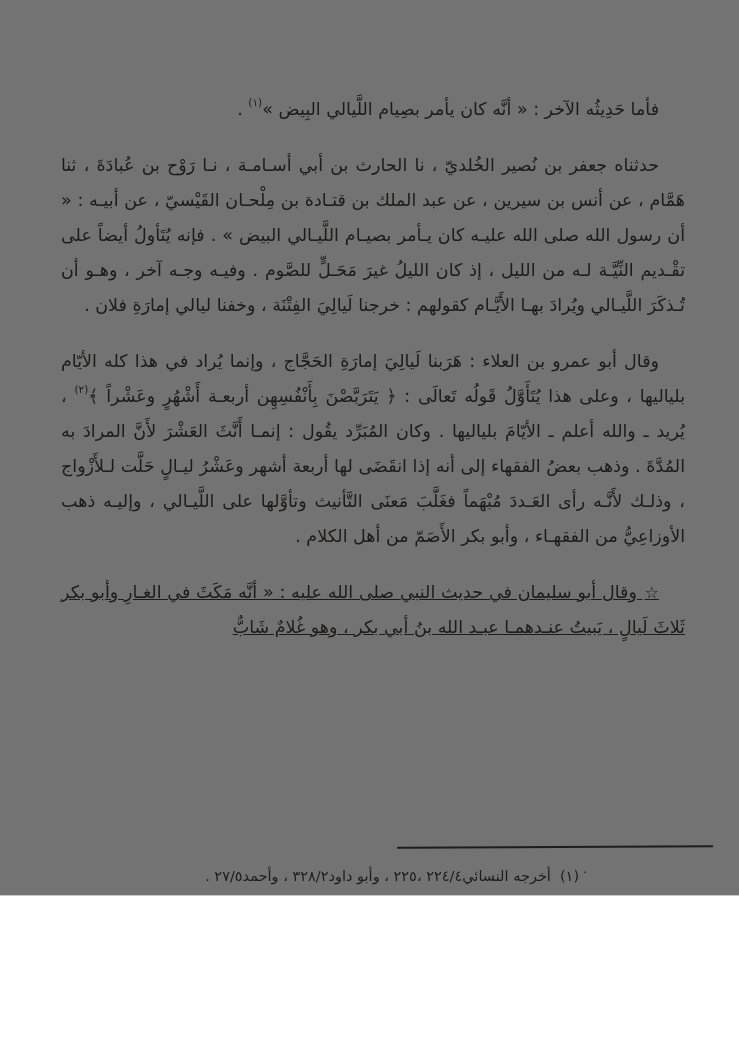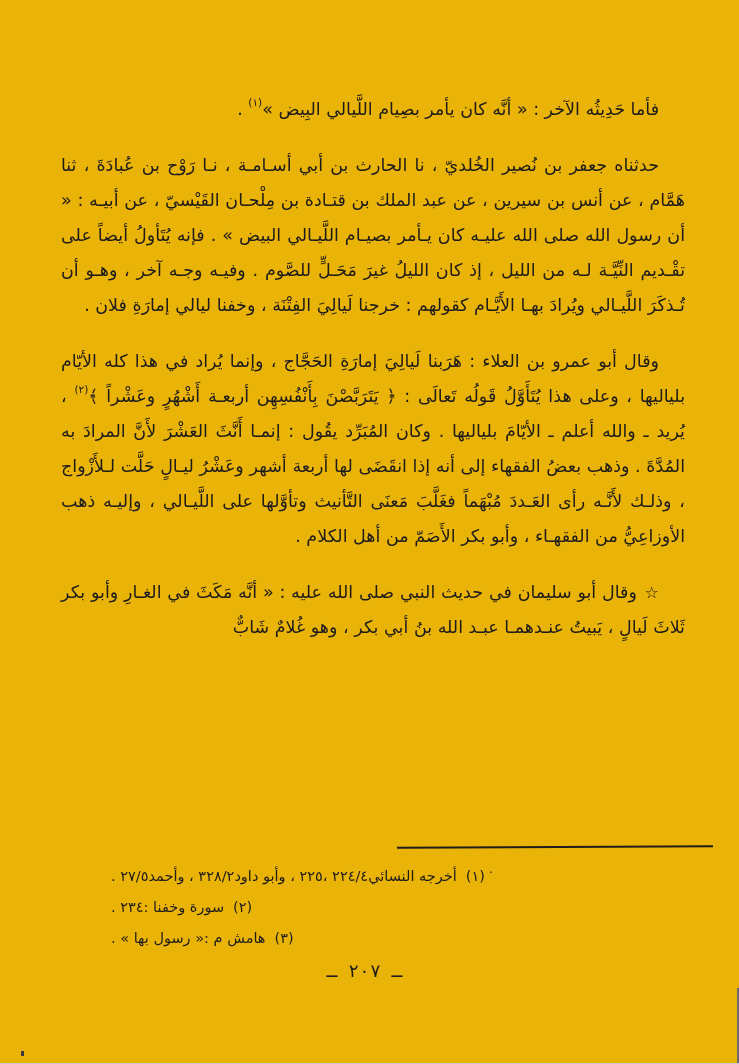--- a/index.html
+++ b/index.html
@@ -3,22 +3,22 @@
 <meta charset="utf-8">
 <style>
   html, body {
     margin: 0;
     padding: 0;
     background: #ffffff;
   }
   .page {
     position: relative;
     width: 739px;
-    height: 1064px;
-    background: #eab308;
+    height: 896px;
+    background: #737373;
     overflow: hidden;
     font-family: "DejaVu Sans", sans-serif;
     color: #1e1c1a;
     direction: rtl;
   }
   
   .body-text {
     position: absolute;
     top: 92px;
     right: 54px;
@@ -27,21 +27,21 @@
   }
   .body-para {
     margin: 0 0 21px 0;
     font-size: 17.5px;
     line-height: 35px;
     text-align: justify;
     text-justify: inter-word;
     text-indent: 26px;
     color: #1e1c1a;
   }
-  .body-para:last-child { margin-bottom: 12px; }
+  .body-para:last-child { margin-bottom: 12px; text-decoration: underline; }
   .fn-ref {
     font-size: 10.5px;
     line-height: 0;
     vertical-align: 9px;
     letter-spacing: 0;
   }
   .star-glyph {
     font-size: 16px;
     padding-left: 2px;
   }
@@ -59,21 +59,21 @@
   .footnotes {
     position: absolute;
     top: 858px;
     right: 58px;
     width: 570px;
     direction: rtl;
   }
   .footnote {
     font-size: 14.5px;
     line-height: 31px;
-    text-align: left;
+    text-align: center;
     white-space: nowrap;
   }
   .fn-prefix {
     font-size: 12px;
     padding-left: 4px;
     vertical-align: 4px;
   }
   .fn-marker { padding-left: 9px; }
   
   .page-number {

